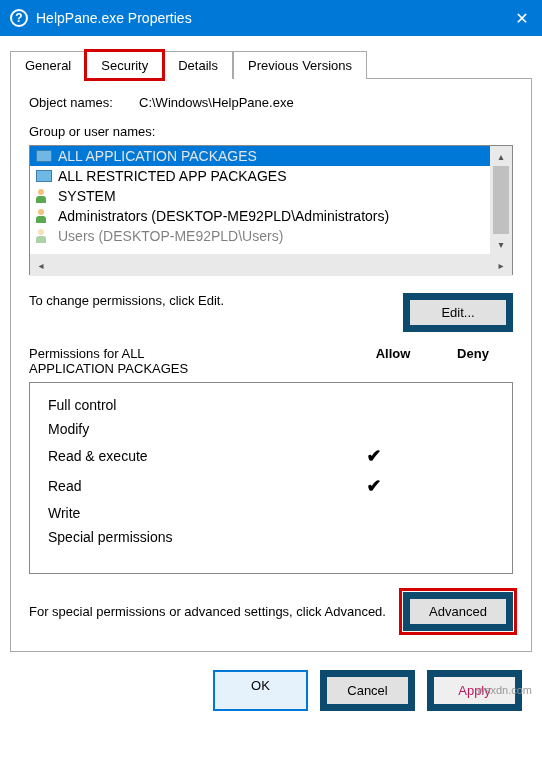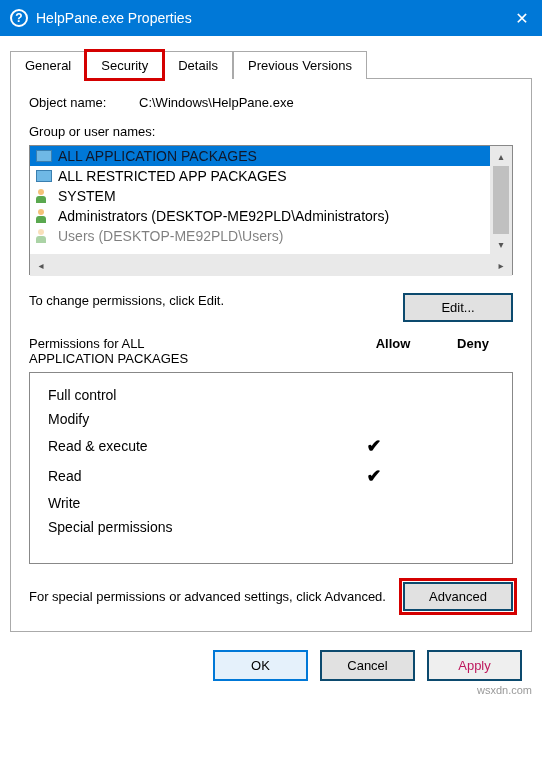--- a/index.html
+++ b/index.html
@@ -85,21 +85,21 @@
     .list-items { flex: 1; overflow: hidden; }
     .list-item {
       display: flex;
       align-items: center;
       padding: 2px 6px;
       font-size: 14px;
       white-space: nowrap;
     }
     .list-item.selected {
       background: #0078d7;
-      color: #0f172a;
+      color: #e5e5e5;
     }
     .package-icon {
       width: 16px; height: 12px;
       background: #6fb8e5;
       border: 1px solid #3a7fb0;
       margin-right: 6px;
       flex-shrink: 0;
     }
     .user-icon {
       width: 16px; height: 14px;
@@ -155,21 +155,21 @@
     }
     .hscroll-track { flex: 1; }
     .edit-row {
       display: flex;
       align-items: flex-start;
       margin: 18px 0 14px 0;
       gap: 12px;
     }
     .edit-text { flex: 1; }
     .btn {
-      border: 2px solid #0c4a6e;
+      border: 7px solid #0c4a6e;
       background: #e1e1e1;
       padding: 5px 0;
       width: 110px;
       text-align: center;
       cursor: pointer;
     }
     .perm-header {
       display: flex;
       margin-bottom: 6px;
       margin-top: 4px;
@@ -235,21 +235,21 @@
 <div class="tabs">
   <div class="tab">General</div>
   <div class="tab active highlighted">Security</div>
   <div class="tab">Details</div>
   <div class="tab">Previous Versions</div>
 </div>
 
 <div class="content">
 
   <div class="row">
-    <span class="label-object">Object name:</span>
+    <span class="label-object">Object names:</span>
     <span class="value-object">C:\Windows\HelpPane.exe</span>
   </div>
 
   <div class="group-label">Group or user names:</div>
 
   <div class="listbox">
     <div class="list-scroll">
       <div class="list-items">
         <div class="list-item selected">
           <span class="package-icon"></span>

